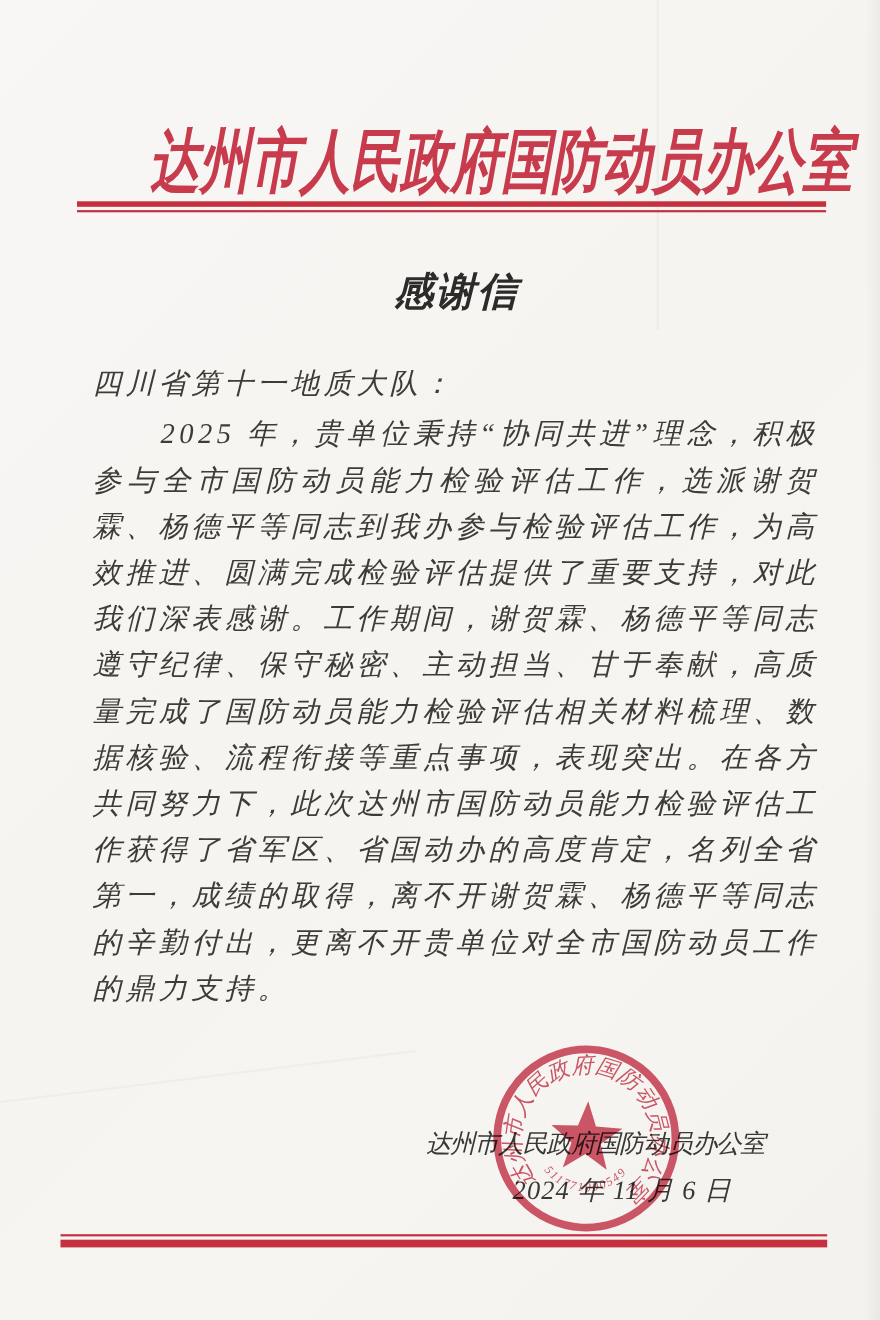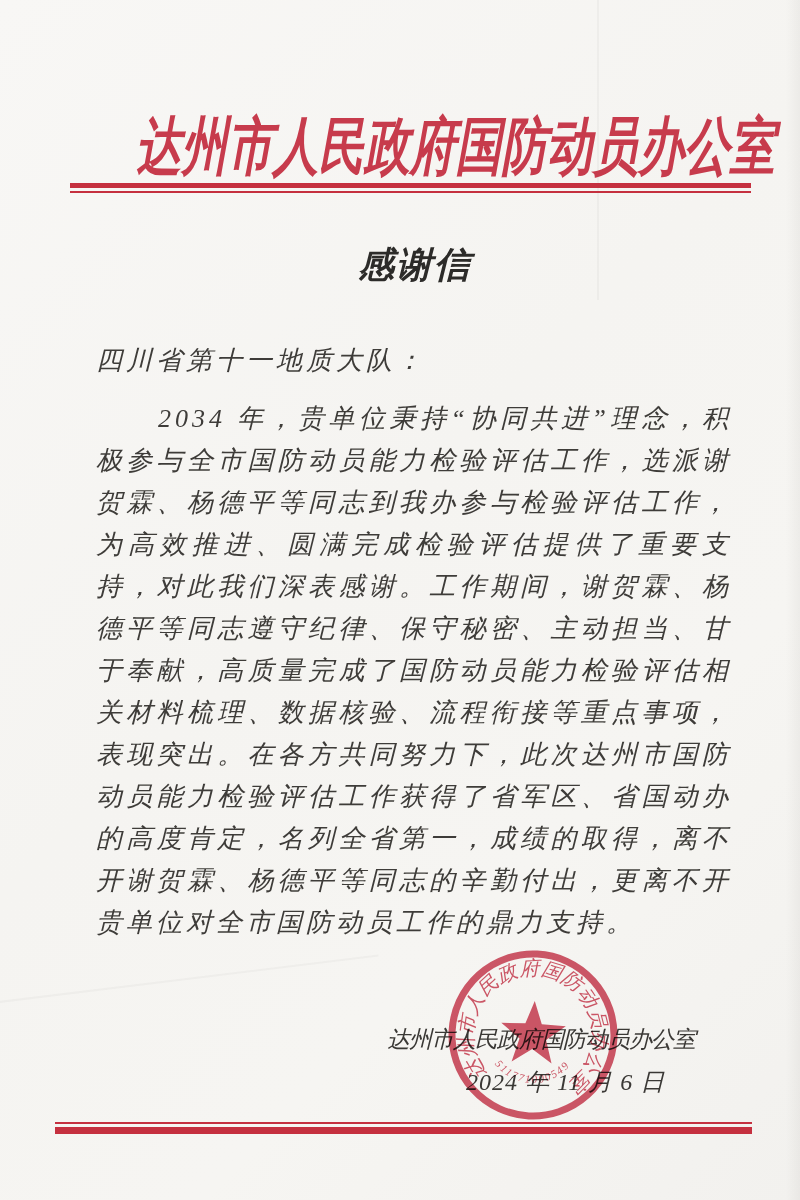--- a/index.html
+++ b/index.html
@@ -44,21 +44,21 @@
     font-size:36px;font-weight:bold;color:#2c2b29;
     letter-spacing:2px;
   }
 
   .letter-body{
     position:absolute;top:324px;left:80px;width:668px;
     font-size:26px;line-height:42px;letter-spacing:4px;
     color:#3e3c39;
     text-align:justify;
   }
-  .letter-body p{margin:16px;}
+  .letter-body p{margin:4px;}
   .letter-body p.indent{text-indent:62px;}
 
   .signature{
     position:absolute;top:1024px;left:387px;
     font-size:23px;letter-spacing:-1px;color:#3a3835;
     white-space:nowrap;
   }
   .date{
     position:absolute;top:1066px;left:466px;
     font-size:24px;letter-spacing:1px;color:#3a3835;
@@ -92,21 +92,21 @@
   <div class="header-rule">
     <div class="thick"></div>
     <div class="gap"></div>
     <div class="thin"></div>
   </div>
 
   <div class="doc-title">感谢信</div>
 
   <div class="letter-body">
     <p>四川省第十一地质大队：</p>
-    <p class="indent">2034 年，贵单位秉持“协同共进”理念，积极参与全市国防动员能力检验评估工作，选派谢贺霖、杨德平等同志到我办参与检验评估工作，为高效推进、圆满完成检验评估提供了重要支持，对此我们深表感谢。工作期间，谢贺霖、杨德平等同志遵守纪律、保守秘密、主动担当、甘于奉献，高质量完成了国防动员能力检验评估相关材料梳理、数据核验、流程衔接等重点事项，表现突出。在各方共同努力下，此次达州市国防动员能力检验评估工作获得了省军区、省国动办的高度肯定，名列全省第一，成绩的取得，离不开谢贺霖、杨德平等同志的辛勤付出，更离不开贵单位对全市国防动员工作的鼎力支持。</p>
+    <p class="indent">2025 年，贵单位秉持“协同共进”理念，积极参与全市国防动员能力检验评估工作，选派谢贺霖、杨德平等同志到我办参与检验评估工作，为高效推进、圆满完成检验评估提供了重要支持，对此我们深表感谢。工作期间，谢贺霖、杨德平等同志遵守纪律、保守秘密、主动担当、甘于奉献，高质量完成了国防动员能力检验评估相关材料梳理、数据核验、流程衔接等重点事项，表现突出。在各方共同努力下，此次达州市国防动员能力检验评估工作获得了省军区、省国动办的高度肯定，名列全省第一，成绩的取得，离不开谢贺霖、杨德平等同志的辛勤付出，更离不开贵单位对全市国防动员工作的鼎力支持。</p>
   </div>
 
   <div class="signature">达州市人民政府国防动员办公室</div>
   <div class="date">2024 年 11 月 6 日</div>
 
   <svg class="seal" viewBox="-88 -88 176 176">
     <defs>
       <path id="ringPath" d="M -43.6,41.2 A 60 60 0 1 1 43.6,41.2" fill="none"></path>
       <path id="codePath" d="M -38,29.3 A 48 48 0 0 0 38,29.3" fill="none"></path>
     </defs>

